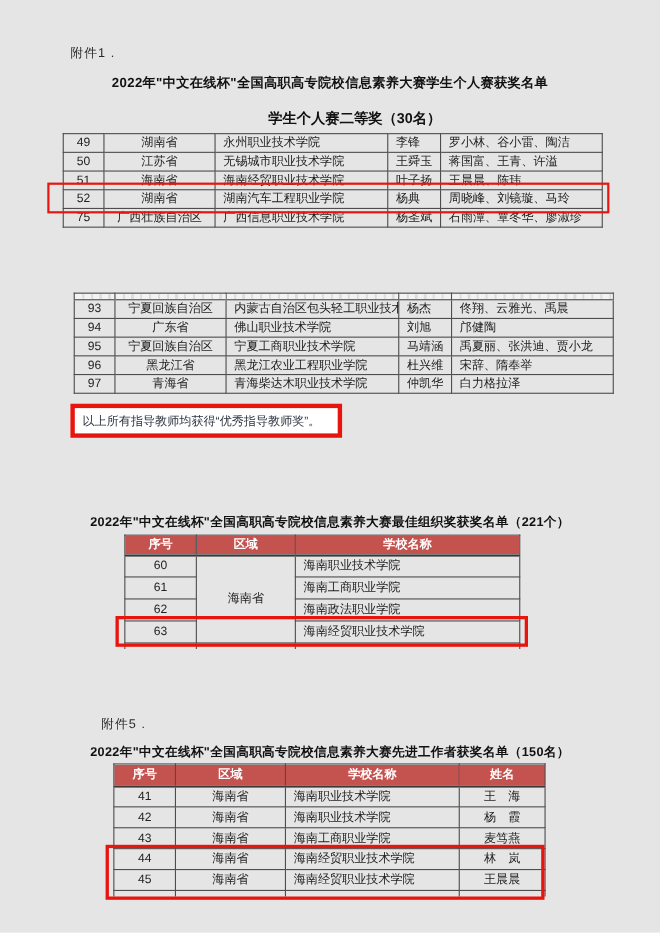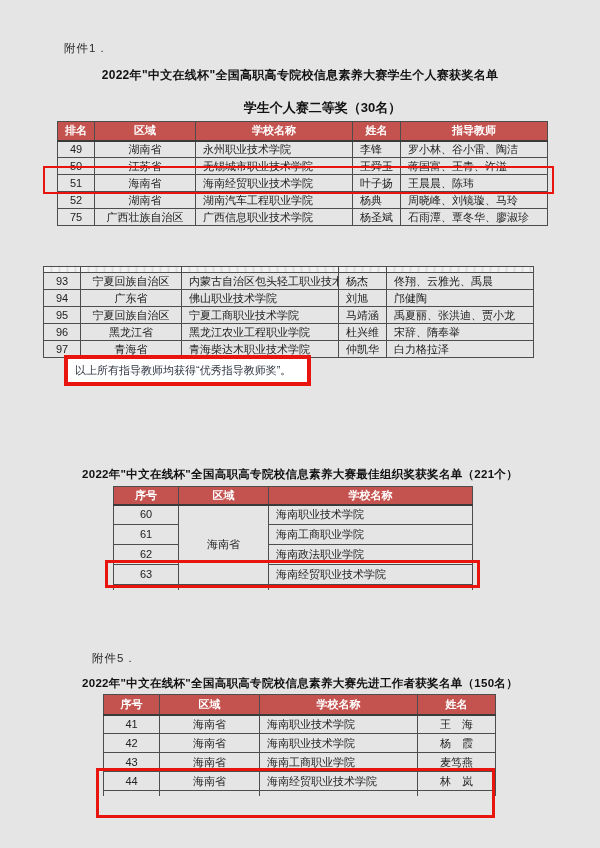--- a/index.html
+++ b/index.html
@@ -76,27 +76,20 @@
 
   <table class="abs t1" style="left:57px; top:121px; width:490px;">
     <colgroup>
       <col style="width:37px">
         <col style="width:101px">
         <col style="width:157px">
         <col style="width:48px">
         <col style="width:147px">
     </colgroup>
     <tbody>
-        <tr>
-      <th>排名</th>
-      <th>区域</th>
-      <th>学校名称</th>
-      <th>姓名</th>
-      <th>指导教师</th>
-    </tr>
     <tr>
       <td class="c">49</td>
       <td class="c">湖南省</td>
       <td class="l">永州职业技术学院</td>
       <td class="l">李锋</td>
       <td class="l">罗小林、谷小雷、陶洁</td>
     </tr>
     <tr>
       <td class="c">50</td>
       <td class="c">江苏省</td>
@@ -123,21 +116,21 @@
       <td class="c">广西壮族自治区</td>
       <td class="l">广西信息职业技术学院</td>
       <td class="l">杨圣斌</td>
       <td class="l">石雨潭、覃冬华、廖淑珍</td>
     </tr>
   </tbody>
     </table>
 
   <div class="abs redbox" style="left:43px; top:166px; width:511px; height:28px; border-width:2px;"></div>
 
-  <table class="abs t1" style="left:43px; top:266px; width:490px;border-radius:23px;">
+  <table class="abs t1" style="left:67px; top:266px; width:490px;border-radius:23px;">
     <colgroup>
       <col style="width:37px">
         <col style="width:101px">
         <col style="width:157px">
         <col style="width:48px">
         <col style="width:147px">
     </colgroup>
     <tbody>
         <tr class="cut2">
       <td></td>
@@ -177,21 +170,21 @@
     <tr>
       <td class="c">97</td>
       <td class="c">青海省</td>
       <td class="l">青海柴达木职业技术学院</td>
       <td class="l">仲凯华</td>
       <td class="l">白力格拉泽</td>
     </tr>
   </tbody>
     </table>
 
-  <div class="abs note-box" style="left:64px; top:355px; width:247px; height:31px;">
+  <div class="abs note-box" style="left:64px; top:367px; width:247px; height:31px;">
     <span>以上所有指导教师均获得“优秀指导教师奖”。</span>
   </div>
 
   <div class="abs doc-title" style="top:467px; font-size:11.5px;">2022年"中文在线杯"全国高职高专院校信息素养大赛最佳组织奖获奖名单（221个）</div>
 
   <table class="abs t2" style="left:113px; top:486px; width:359px;">
     <colgroup>
       <col style="width:65px">
         <col style="width:90px">
         <col style="width:204px">
@@ -264,20 +257,26 @@
       <td class="c">海南省</td>
       <td class="l">海南工商职业学院</td>
       <td class="c">麦笃燕</td>
     </tr>
     <tr>
       <td class="c">44</td>
       <td class="c">海南省</td>
       <td class="l">海南经贸职业技术学院</td>
       <td class="c">林　岚</td>
     </tr>
+    <tr>
+      <td class="c">45</td>
+      <td class="c">海南省</td>
+      <td class="l">海南经贸职业技术学院</td>
+      <td class="c">王晨晨</td>
+    </tr>
     <tr class="cut">
       <td></td>
           <td></td>
           <td></td>
           <td></td>
     </tr>
   </tbody>
     </table>
 
   <div class="abs redbox" style="left:96px; top:768px; width:399px; height:50px;"></div>

